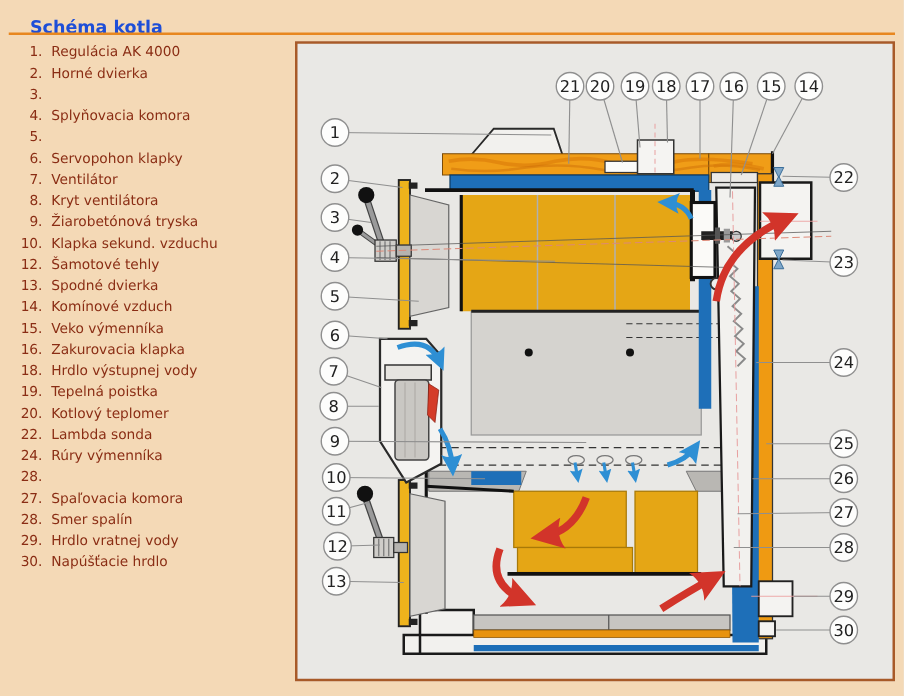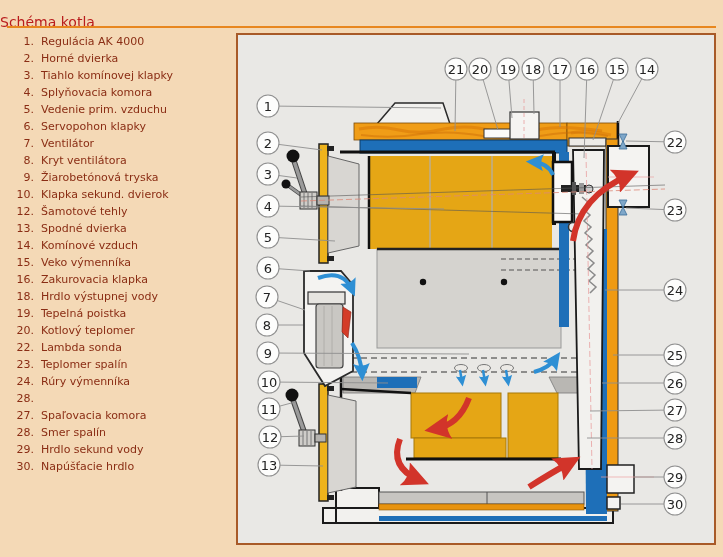--- a/index.html
+++ b/index.html
@@ -2,22 +2,22 @@
 <html><head>
 <meta charset="utf-8">
 <style>
   html,body{margin:0;padding:0;}
   body{
     width:723px;height:557px;position:relative;overflow:hidden;
     background:#f4d9b6;
     font-family:"DejaVu Sans","Liberation Sans",sans-serif;
   }
   .page-title{
-    position:absolute;left:0;top:5px;
-    font-size:14px;font-weight:normal;color:#b91c1c;
+    position:absolute;left:24px;top:5px;
+    font-size:14px;font-weight:bold;color:#1d4ed8;
   }
   .title-rule{
     position:absolute;left:7px;top:26px;width:709px;height:0;
     border-top:2px solid #e8871f;
   }
   .legend{position:absolute;left:10px;top:35px;width:222px;}
   .l-row{display:flex;align-items:baseline;height:17px;font-size:11px;color:#8a2d14;}
   .l-num{width:24px;text-align:right;margin-right:7px;flex:none;}
   .l-label{white-space:nowrap;}
   .diagram{
@@ -39,49 +39,47 @@
     <div class="l-row">
       <span class="l-num">1.</span>
       <span class="l-label">Regulácia AK 4000</span>
     </div>
     <div class="l-row">
       <span class="l-num">2.</span>
       <span class="l-label">Horné dvierka</span>
     </div>
     <div class="l-row">
       <span class="l-num">3.</span>
-      <span class="l-label">Tiahlo komínovej klapky</span>
     </div>
     <div class="l-row">
       <span class="l-num">4.</span>
       <span class="l-label">Splyňovacia komora</span>
     </div>
     <div class="l-row">
       <span class="l-num">5.</span>
-      <span class="l-label">Vedenie prim. vzduchu</span>
     </div>
     <div class="l-row">
       <span class="l-num">6.</span>
       <span class="l-label">Servopohon klapky</span>
     </div>
     <div class="l-row">
       <span class="l-num">7.</span>
       <span class="l-label">Ventilátor</span>
     </div>
     <div class="l-row">
       <span class="l-num">8.</span>
       <span class="l-label">Kryt ventilátora</span>
     </div>
     <div class="l-row">
       <span class="l-num">9.</span>
       <span class="l-label">Žiarobetónová tryska</span>
     </div>
     <div class="l-row">
       <span class="l-num">10.</span>
-      <span class="l-label">Klapka sekund. dvierok</span>
+      <span class="l-label">Klapka sekund. vzduchu</span>
     </div>
     <div class="l-row">
       <span class="l-num">12.</span>
       <span class="l-label">Šamotové tehly</span>
     </div>
     <div class="l-row">
       <span class="l-num">13.</span>
       <span class="l-label">Spodné dvierka</span>
     </div>
     <div class="l-row">
@@ -106,41 +104,37 @@
     </div>
     <div class="l-row">
       <span class="l-num">20.</span>
       <span class="l-label">Kotlový teplomer</span>
     </div>
     <div class="l-row">
       <span class="l-num">22.</span>
       <span class="l-label">Lambda sonda</span>
     </div>
     <div class="l-row">
-      <span class="l-num">23.</span>
-      <span class="l-label">Teplomer spalín</span>
-    </div>
-    <div class="l-row">
       <span class="l-num">24.</span>
       <span class="l-label">Rúry výmenníka</span>
     </div>
     <div class="l-row">
       <span class="l-num">28.</span>
     </div>
     <div class="l-row">
       <span class="l-num">27.</span>
       <span class="l-label">Spaľovacia komora</span>
     </div>
     <div class="l-row">
       <span class="l-num">28.</span>
       <span class="l-label">Smer spalín</span>
     </div>
     <div class="l-row">
       <span class="l-num">29.</span>
-      <span class="l-label">Hrdlo sekund vody</span>
+      <span class="l-label">Hrdlo vratnej vody</span>
     </div>
     <div class="l-row">
       <span class="l-num">30.</span>
       <span class="l-label">Napúšťacie hrdlo</span>
     </div>
   </div>
 
 <div class="diagram">
 <svg viewBox="237 34 476 508" preserveAspectRatio="none">
   <defs>

